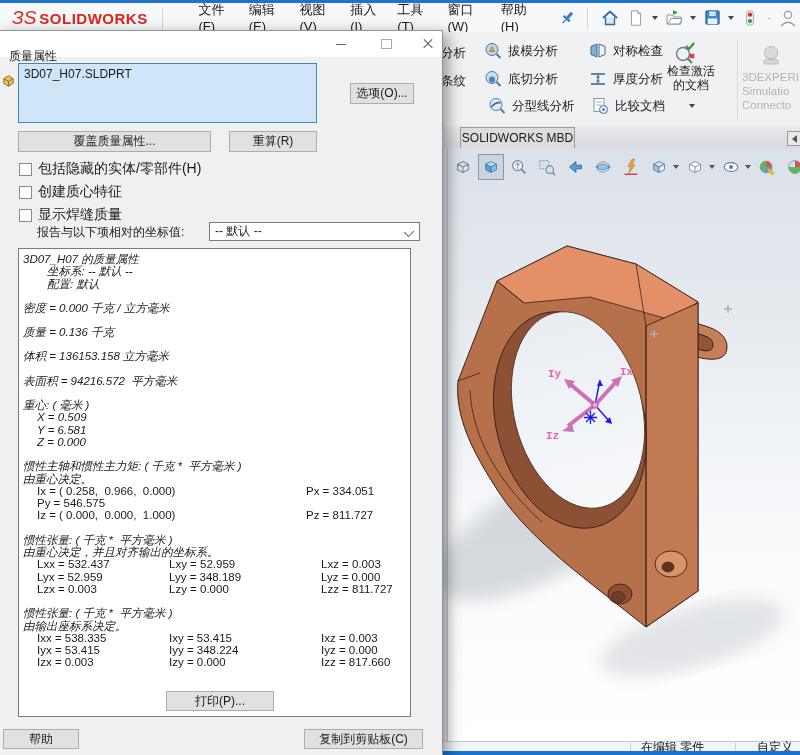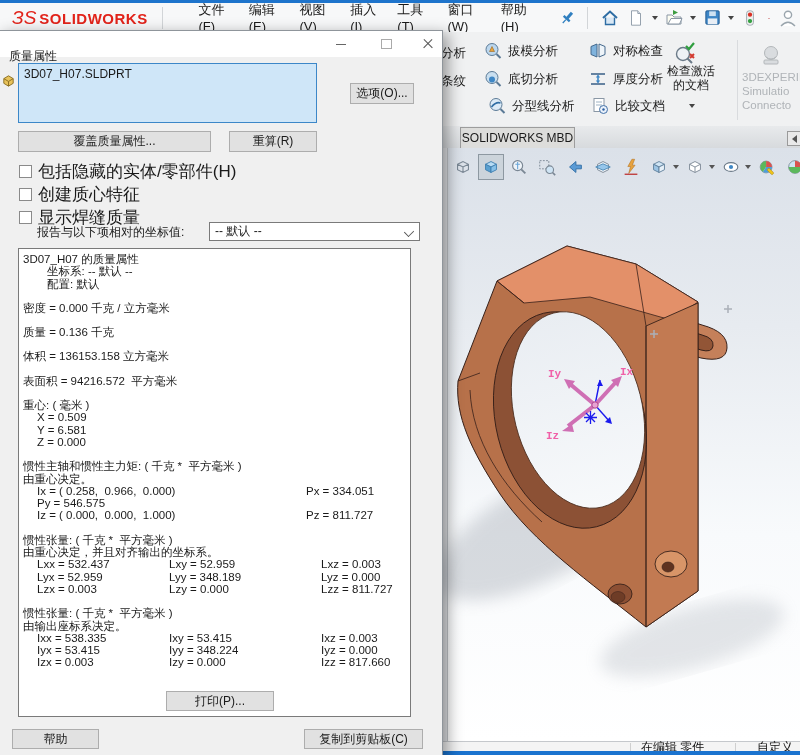--- a/index.html
+++ b/index.html
@@ -51,29 +51,29 @@
   .dtitle-text{position:absolute;left:10px;top:6px;font-size:12px;margin-top:11px;}
   .wbtn{position:absolute;top:4px;width:18px;height:18px;display:flex;align-items:center;justify-content:center;}
   .wmin i{display:block;width:10px;height:1px;background:#666;}
   .wmax i{display:block;width:9px;height:8px;border:1px solid #aaa;}
   .wclose{position:relative;}
   .wclose i,.wclose b{position:absolute;left:3px;top:8px;width:12px;height:1.4px;background:#555;transform:rotate(45deg);}
   .wclose b{transform:rotate(-45deg);}
   .listbox{position:absolute;left:19px;top:32px;width:299px;height:60px;background:#cfe6f8;border:1.5px solid #3c87c8;
            font-size:12px;padding:3px 0 0 5px;box-sizing:border-box;}
   .btn{position:absolute;background:#e1e1e1;border:1px solid #adadad;font-size:12px;display:flex;align-items:center;justify-content:center;box-sizing:border-box;}
-  .cbrow{position:absolute;display:flex;align-items:center;gap:6px;font-size:17px;}
+  .cbrow{position:absolute;display:flex;align-items:center;gap:6px;font-size:14px;}
   .cbx{width:13px;height:13px;background:#fff;border:1px solid #8a8a8a;box-sizing:border-box;}
   .coordlabel{position:absolute;font-size:12px;}
   .combo{position:absolute;left:210px;top:191px;width:211px;height:19px;background:#fff;border:1px solid #7a7a7a;box-sizing:border-box;
          font-size:12px;display:flex;align-items:center;padding-left:5px;}
   .combo-chev{position:absolute;right:6px;top:5px;width:7px;height:7px;border-left:1.6px solid #555;border-bottom:1.6px solid #555;transform:rotate(-45deg) scaleY(.8);}
   .rep{position:absolute;left:19px;top:217px;width:393px;height:469px;background:#fff;border:1px solid #7a7a7a;box-sizing:border-box;
        padding:4px 0 0 4px;font-size:11.5px;line-height:12.3px;overflow:hidden;}
-  .rline{white-space:pre;}
+  .rline{white-space:pre;font-style:italic;}
   .ind24{padding-left:24px;} .ind14{padding-left:14px;}
   .gap{margin-top:12px;}
   .rrow{display:flex;padding-left:14px;white-space:pre;}
   .rrow .ax{width:269px;}
   .trow{display:flex;padding-left:14px;white-space:pre;}
   .trow .c1{width:132px;} .trow .c2{width:152px;}
   .dbottom .btn{top:698px;}
   svg{display:block;}
   text{font-family:"Liberation Mono",monospace;}
 </style>
@@ -523,21 +523,21 @@
       <span>Iyz = 0.000</span>
     </div>
     <div class="trow">
       <span class="c1">Izx = 0.003</span>
       <span class="c2">Izy = 0.000</span>
       <span>Izz = 817.660</span>
     </div>
   </div>
 
   <div class="dbottom">
-    <div class="btn" style="left:13px;top:698px;width:87px;height:20px">
+    <div class="btn" style="left:4px;top:698px;width:76px;height:20px">
       <span>帮助</span>
     </div>
     <div class="btn" style="left:167px;top:660px;width:108px;height:20px">
       <span>打印(P)...</span>
     </div>
     <div class="btn" style="left:305px;top:698px;width:119px;height:20px">
       <span>复制到剪贴板(C)</span>
     </div>
   </div>
 </div>

